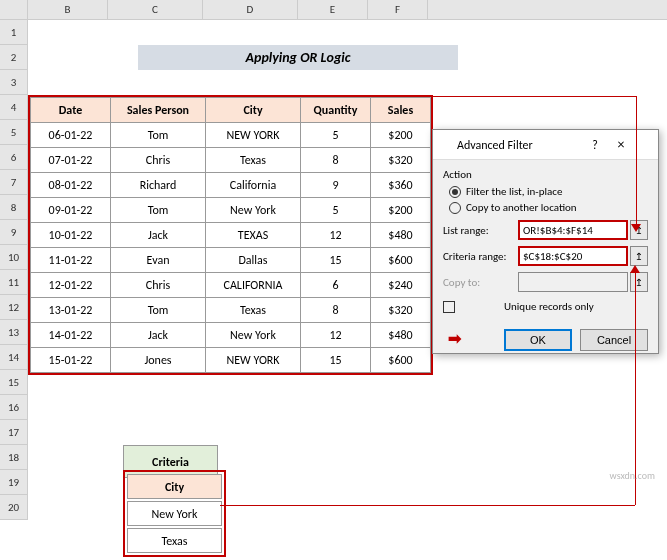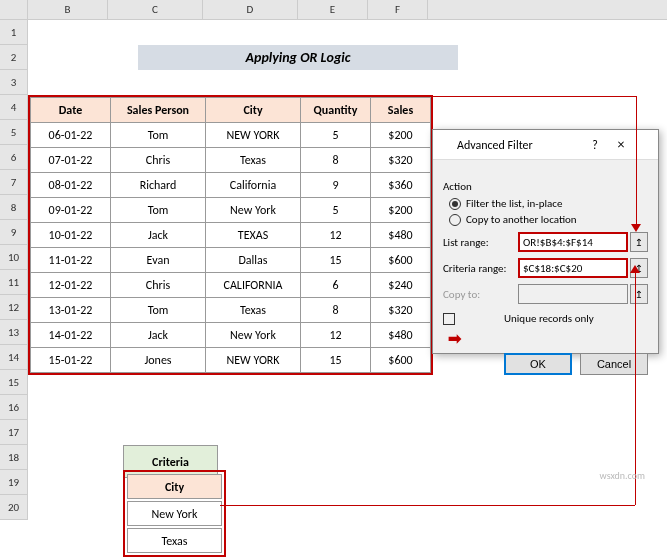--- a/index.html
+++ b/index.html
@@ -34,21 +34,21 @@
 .criteria-table { position: absolute; left: 123px; top: 470px; border: 2.5px solid #c00000; }
 .criteria-table th { background: #fce4d6; font-weight: bold; border: 1px solid #999; width: 95px; height: 25px; text-align: center; }
 .criteria-table td { border: 1px solid #999; width: 95px; height: 25px; text-align: center; }
 
 
 .dialog { position: absolute; left: 432px; top: 129px; width: 227px; height: 225px; background: #f0f0f0; border: 1px solid #888; box-shadow: 2px 2px 8px rgba(0,0,0,.3); }
 .dialog-titlebar { height: 30px; display: flex; align-items: center; padding: 0 24px; background: #fff; border-bottom: 1px solid #ddd; }
 .dialog-title { flex: 1; font-size: 12px; }
 .dialog-help { width: 26px; text-align: center; cursor: pointer; }
 .dialog-close { width: 26px; text-align: center; cursor: pointer; font-size: 14px; }
-.dialog-body { padding: 20px 10px; font-size: 11px; }
+.dialog-body { padding: 8px 10px; font-size: 11px; }
 .action-label { margin-bottom: 4px; }
 .radio-row { display: flex; align-items: center; margin: 3px 0 3px 6px; }
 .radio { width: 12px; height: 12px; border: 1px solid #333; border-radius: 50%; margin-right: 5px; position: relative; }
 .radio.checked::after { content: ''; position: absolute; left: 2px; top: 2px; width: 6px; height: 6px; background: #333; border-radius: 50%; }
 .field-row { display: flex; align-items: center; margin: 6px 0; }
 .field-label { width: 75px; }
 .field-input { flex: 1; height: 20px; border: 1px solid #888; background: #fff; padding: 0 3px; font-size: 11px; line-height: 18px; }
 .field-input.disabled { background: #f0f0f0; color: #999; }
 .collapse-btn { width: 18px; height: 20px; border: 1px solid #888; background: #e8e8e8; margin-left: 2px; display: flex; align-items: center; justify-content: center; font-size: 10px; }
 .check-row { display: flex; align-items: center; margin: 8px 0; gap: 44px; }
@@ -56,21 +56,21 @@
 .dialog-buttons { display: flex; justify-content: flex-end; gap: 8px; padding: 0 10px 10px; }
 .btn { width: 68px; height: 22px; border: 1px solid #888; background: #e1e1e1; font-size: 11px; cursor: pointer; }
 .btn.primary { border: 2px solid #0078d4; }
 
 
 .red-box { border: 2px solid #c00000 !important; }
 
 
 .arrow-to-ok { position: absolute; left: 448px; top: 329px; color: #c00000; font-size: 16px; font-weight: bold; }
 .connector1 { position: absolute; border: 1.5px solid #c00000; }
-.watermark { position: absolute; right: 22px; bottom: 78px; font-size: 10px; color: #bbb; }
+.watermark { position: absolute; right: 12px; bottom: 78px; font-size: 10px; color: #bbb; }
 </style>
 </head>
 <body>
 
 <div class="col-headers">
   <div class="col-header col-a"></div>
   <div class="col-header col-b">B</div>
   <div class="col-header col-c">C</div>
   <div class="col-header col-d">D</div>
   <div class="col-header col-e">E</div>

